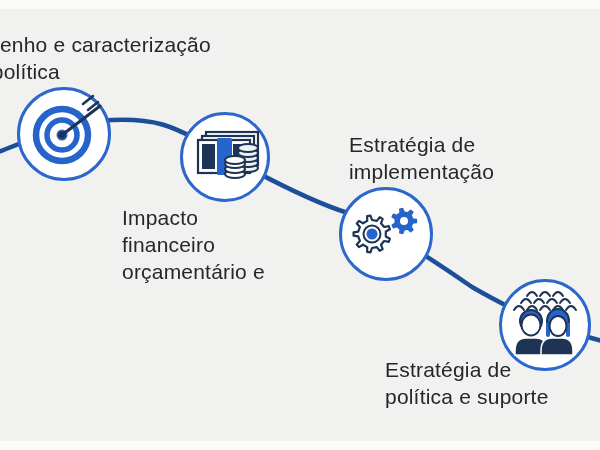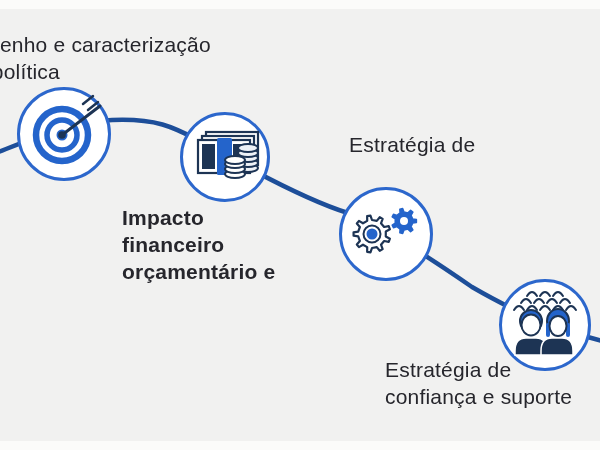--- a/index.html
+++ b/index.html
@@ -101,28 +101,29 @@
         <path d="M42,76 v-4 q0,-13 11,-13 h10 q11,0 11,13 v4 z" fill="#1d3454" stroke="#ffffff" stroke-width="1.5"></path>
       </g>
     </svg>
   </div>
 
   <div class="label" style="left:-38px;top:31px;">
     <span>Desenho e caracterização</span>
     <span>da política</span>
   </div>
 
-  <div class="label" style="left:122px;top:204px;font-weight:bold;">
+  <div class="label" style="left:122px;top:204px;">
     <span>Impacto</span>
     <span>financeiro</span>
     <span>orçamentário e</span>
   </div>
 
   <div class="label" style="left:349px;top:131px;">
     <span>Estratégia de</span>
+    <span>implementação</span>
   </div>
 
   <div class="label" style="left:385px;top:356px;">
     <span>Estratégia de</span>
-    <span>confiança e suporte</span>
+    <span>política e suporte</span>
   </div>
 
 </div>
 
 </body></html>

